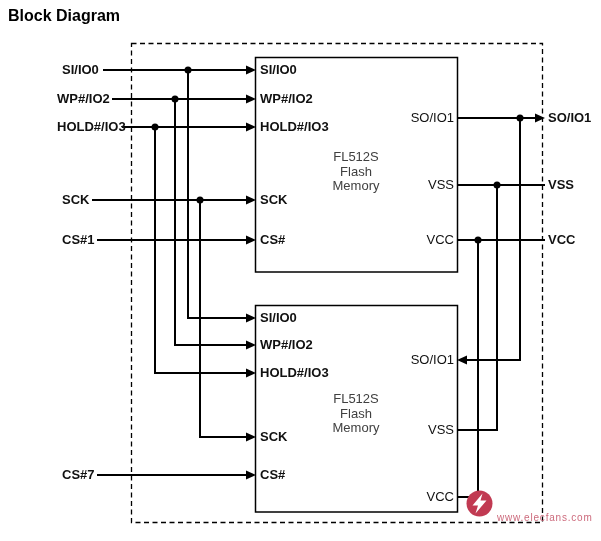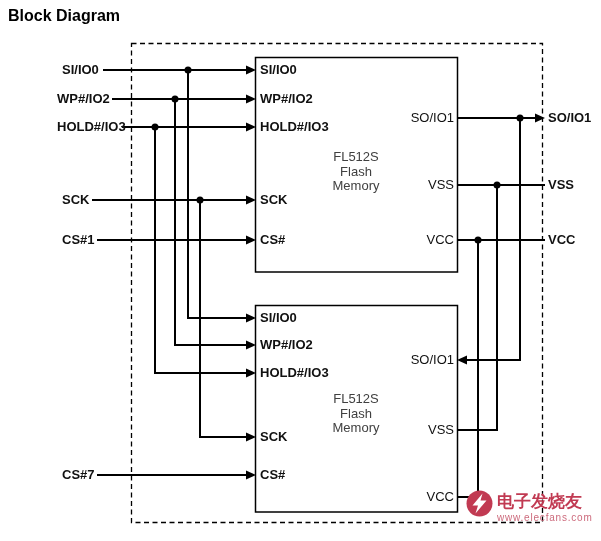--- a/index.html
+++ b/index.html
@@ -179,17 +179,16 @@
   <div class="lbl-r" style="top:489px">VCC</div>
   <div class="chip-title" style="top:392px">FL512S
 Flash
 Memory</div>
 
   <div class="watermark">
     <svg class="wm-logo" width="27" height="27" viewBox="0 0 27 27">
       <circle cx="13.5" cy="13.5" r="13" fill="#c13a52"></circle>
       <polygon points="16.5,3.5 6.5,15.5 12,15.5 9.5,23.5 20.5,10.5 14.5,10.5" fill="#ffffff"></polygon>
     </svg>
-    <div class="wm-brand">电子发烧友</div>
     <div class="wm-url">www.elecfans.com</div>
   </div>
 
 </div>
 
 </body></html>

